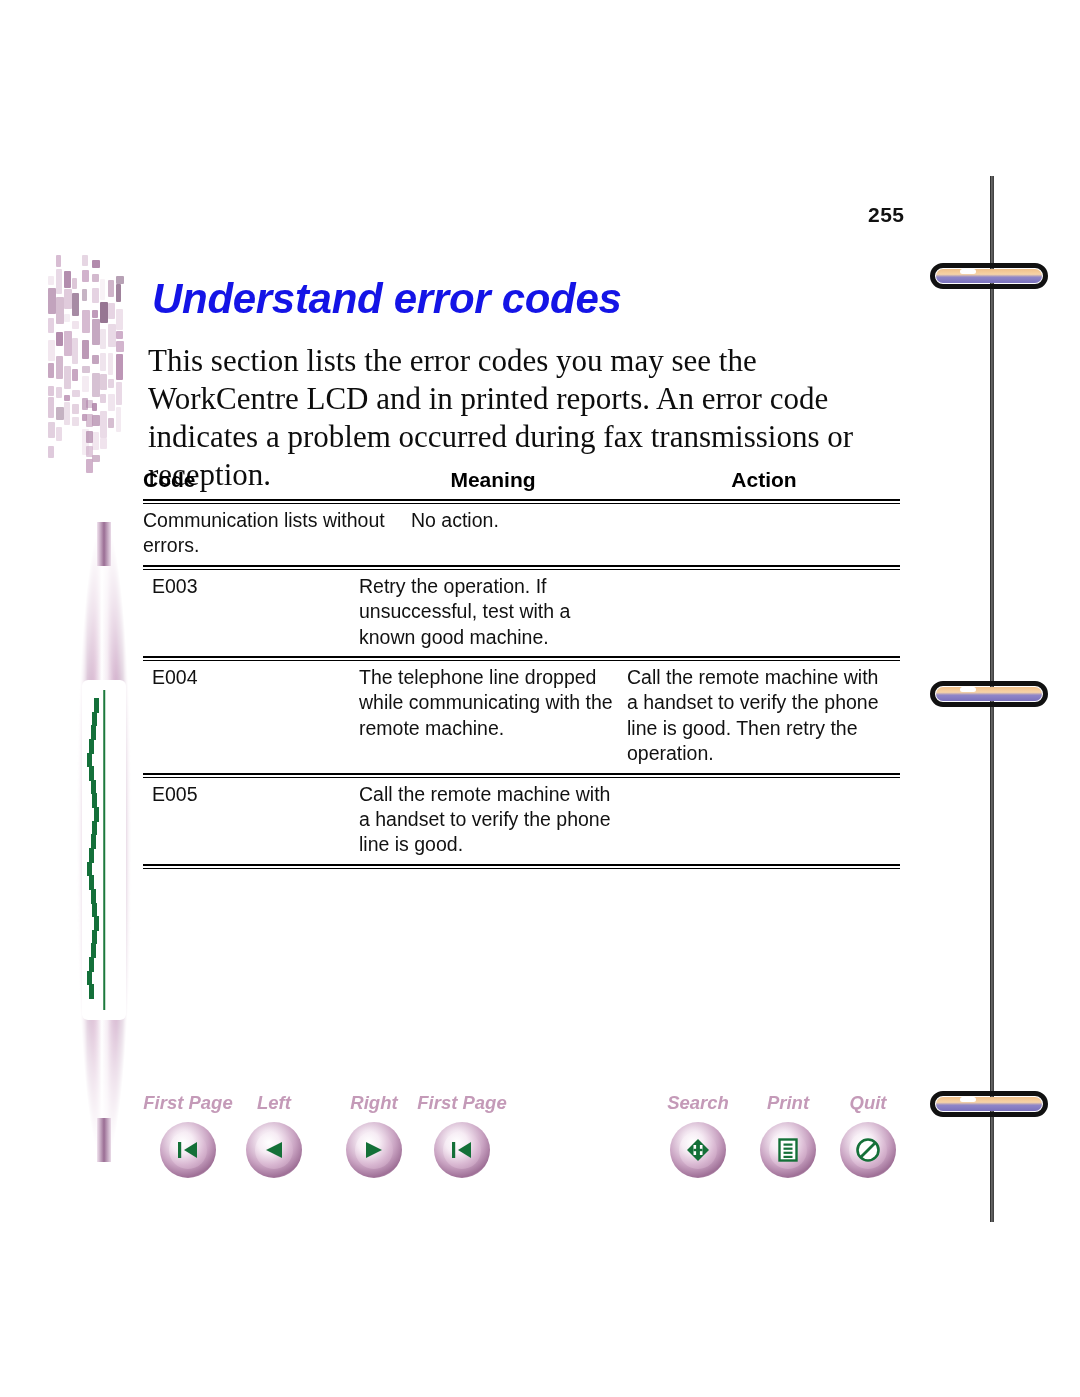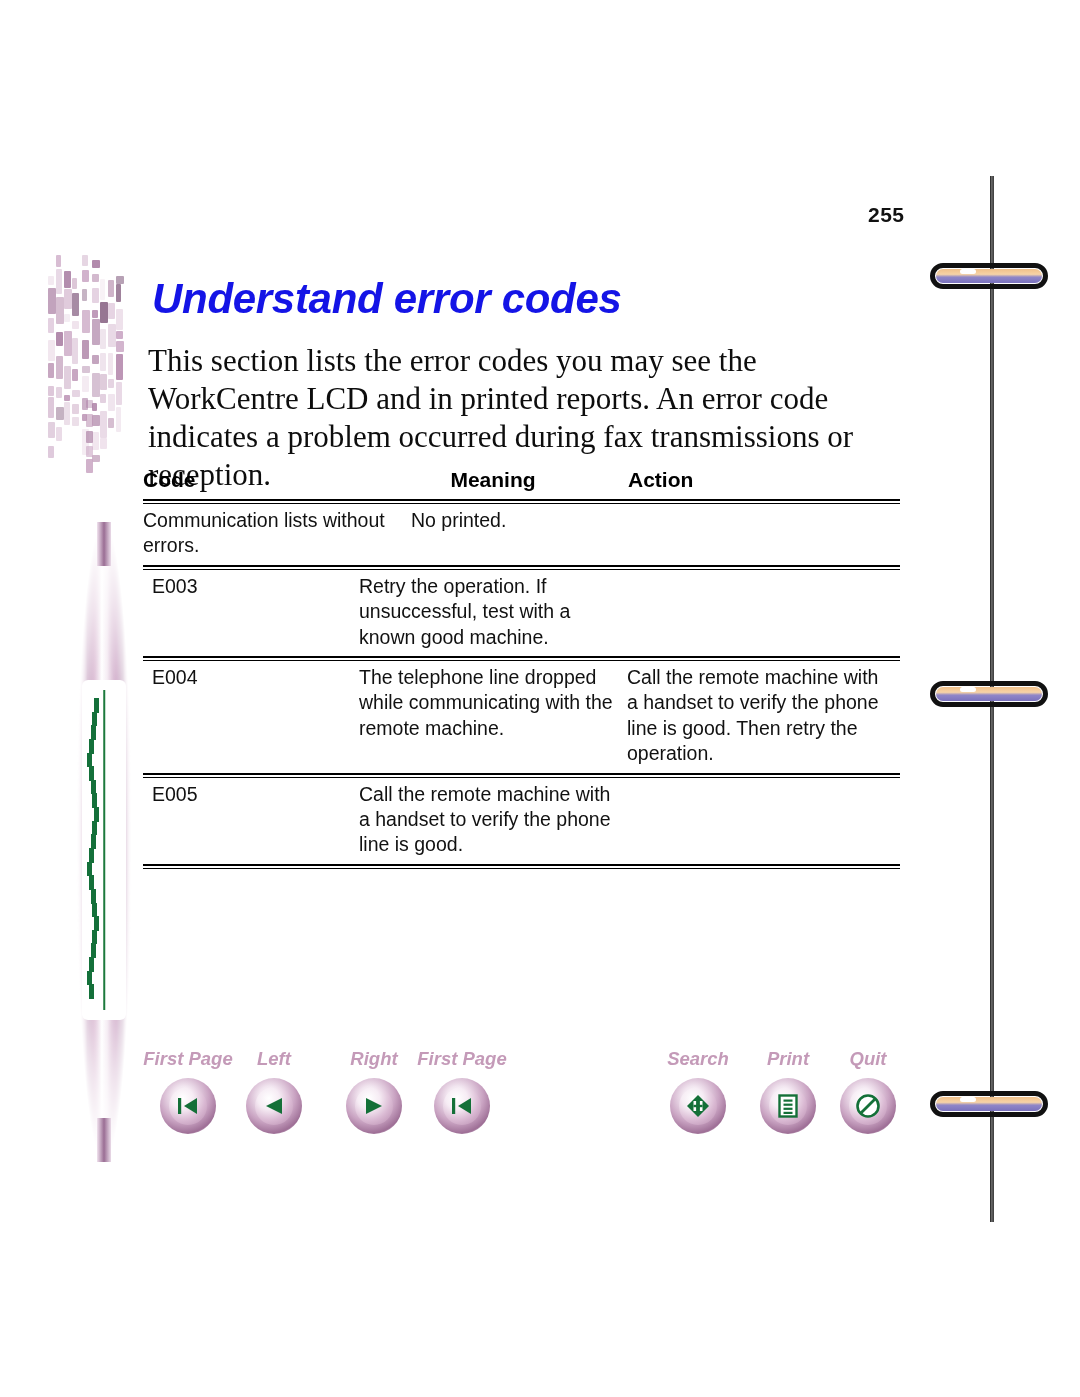--- a/index.html
+++ b/index.html
@@ -65,21 +65,21 @@
   .tbl-head {
     display: flex;
     font-family: "Liberation Sans", sans-serif;
     font-weight: bold;
     font-size: 21px;
     color: #000;
     padding-bottom: 7px;
   }
   .tbl-head .c-code   { width: 215px; text-align: left; }
   .tbl-head .c-mean   { width: 270px; text-align: center; }
-  .tbl-head .c-act    { width: 272px; }
+  .tbl-head .c-act    { width: 272px; text-align: center; }
 
   .rule-double {
     border-top: 2px solid #000;
     border-bottom: 1px solid #000;
     height: 2px;
     box-sizing: content-box;
   }
 
   .tbl-row {
     display: flex;
@@ -220,21 +220,21 @@
     border-radius: 3px;
   }
   .ring.r1 { top: 263px; }
   .ring.r2 { top: 681px; }
   .ring.r3 { top: 1091px; }
 
   
   .navbar {
     position: absolute;
     left: 0;
-    top: 1048px;
+    top: 1092px;
     width: 1080px;
     height: 110px;
   }
   .nav-item {
     position: absolute;
     width: 64px;
     text-align: center;
   }
   .nav-label {
     font-family: "Liberation Sans", sans-serif;
@@ -407,21 +407,21 @@
 <div class="err-table">
   <div class="tbl-head">
     <div class="c-code">Code</div>
     <div class="c-mean">Meaning</div>
     <div class="c-act">Action</div>
   </div>
 
   <div class="rule-double"></div>
   <div class="tbl-row">
     <div class="c-mean">Communication lists without errors.</div>
-    <div class="c-act">No printed.</div>
+    <div class="c-act">No action.</div>
   </div>
 
   <div class="rule-double"></div>
   <div class="tbl-row">
     <div class="c-code">E003</div>
     <div class="c-act">Retry the operation. If unsuccessful, test with a known good machine.</div>
   </div>
 
   <div class="rule-double"></div>
   <div class="tbl-row">

